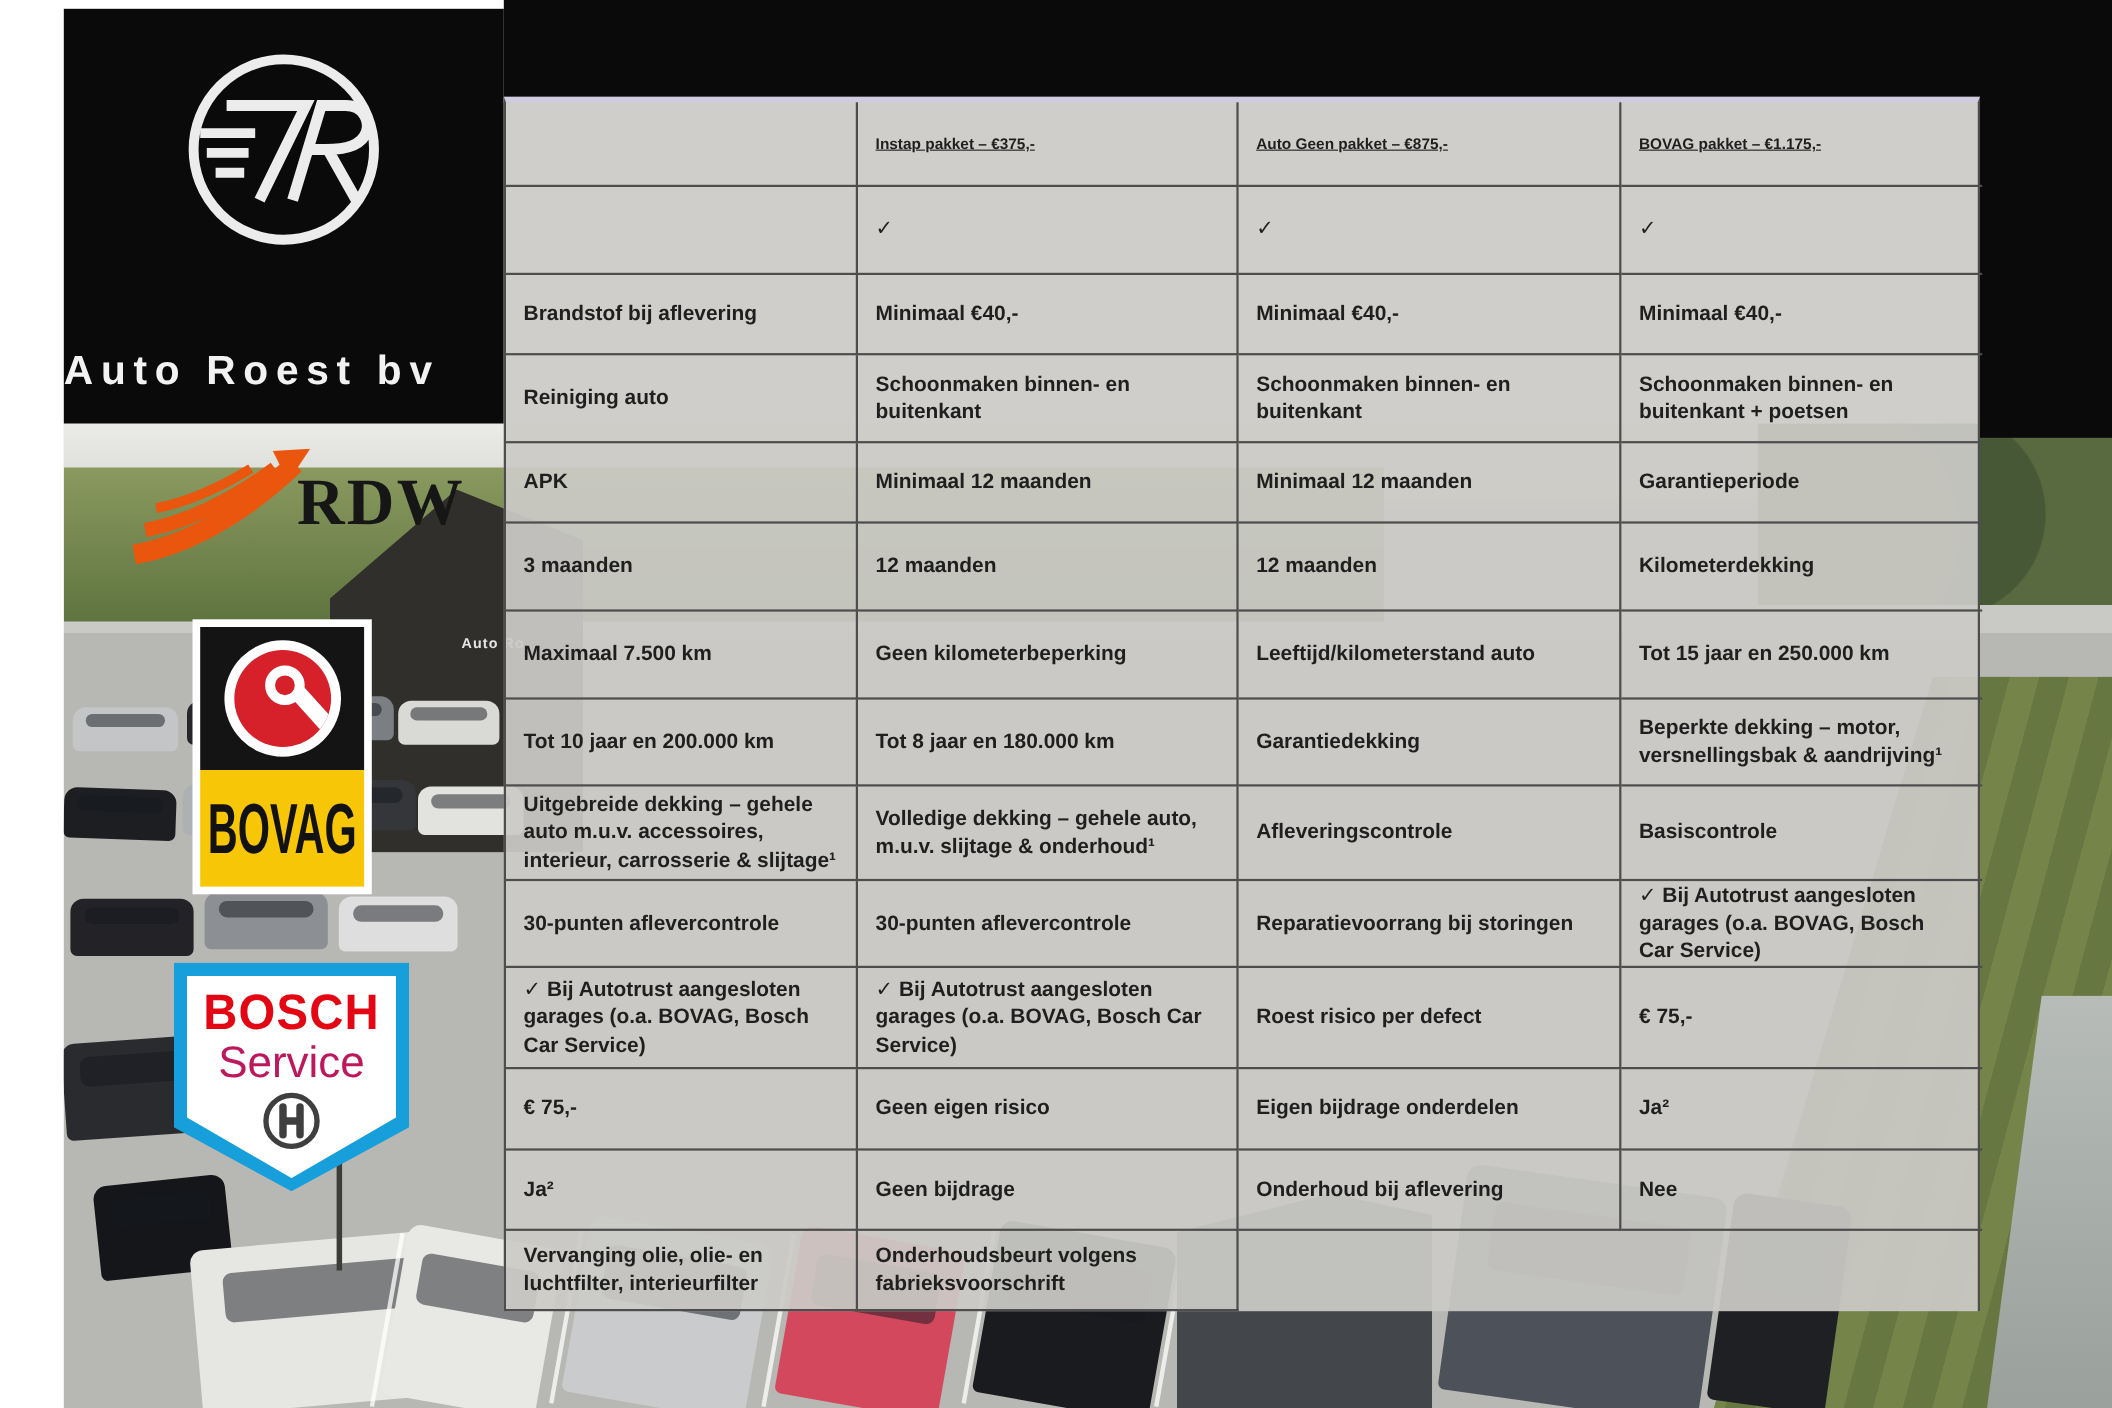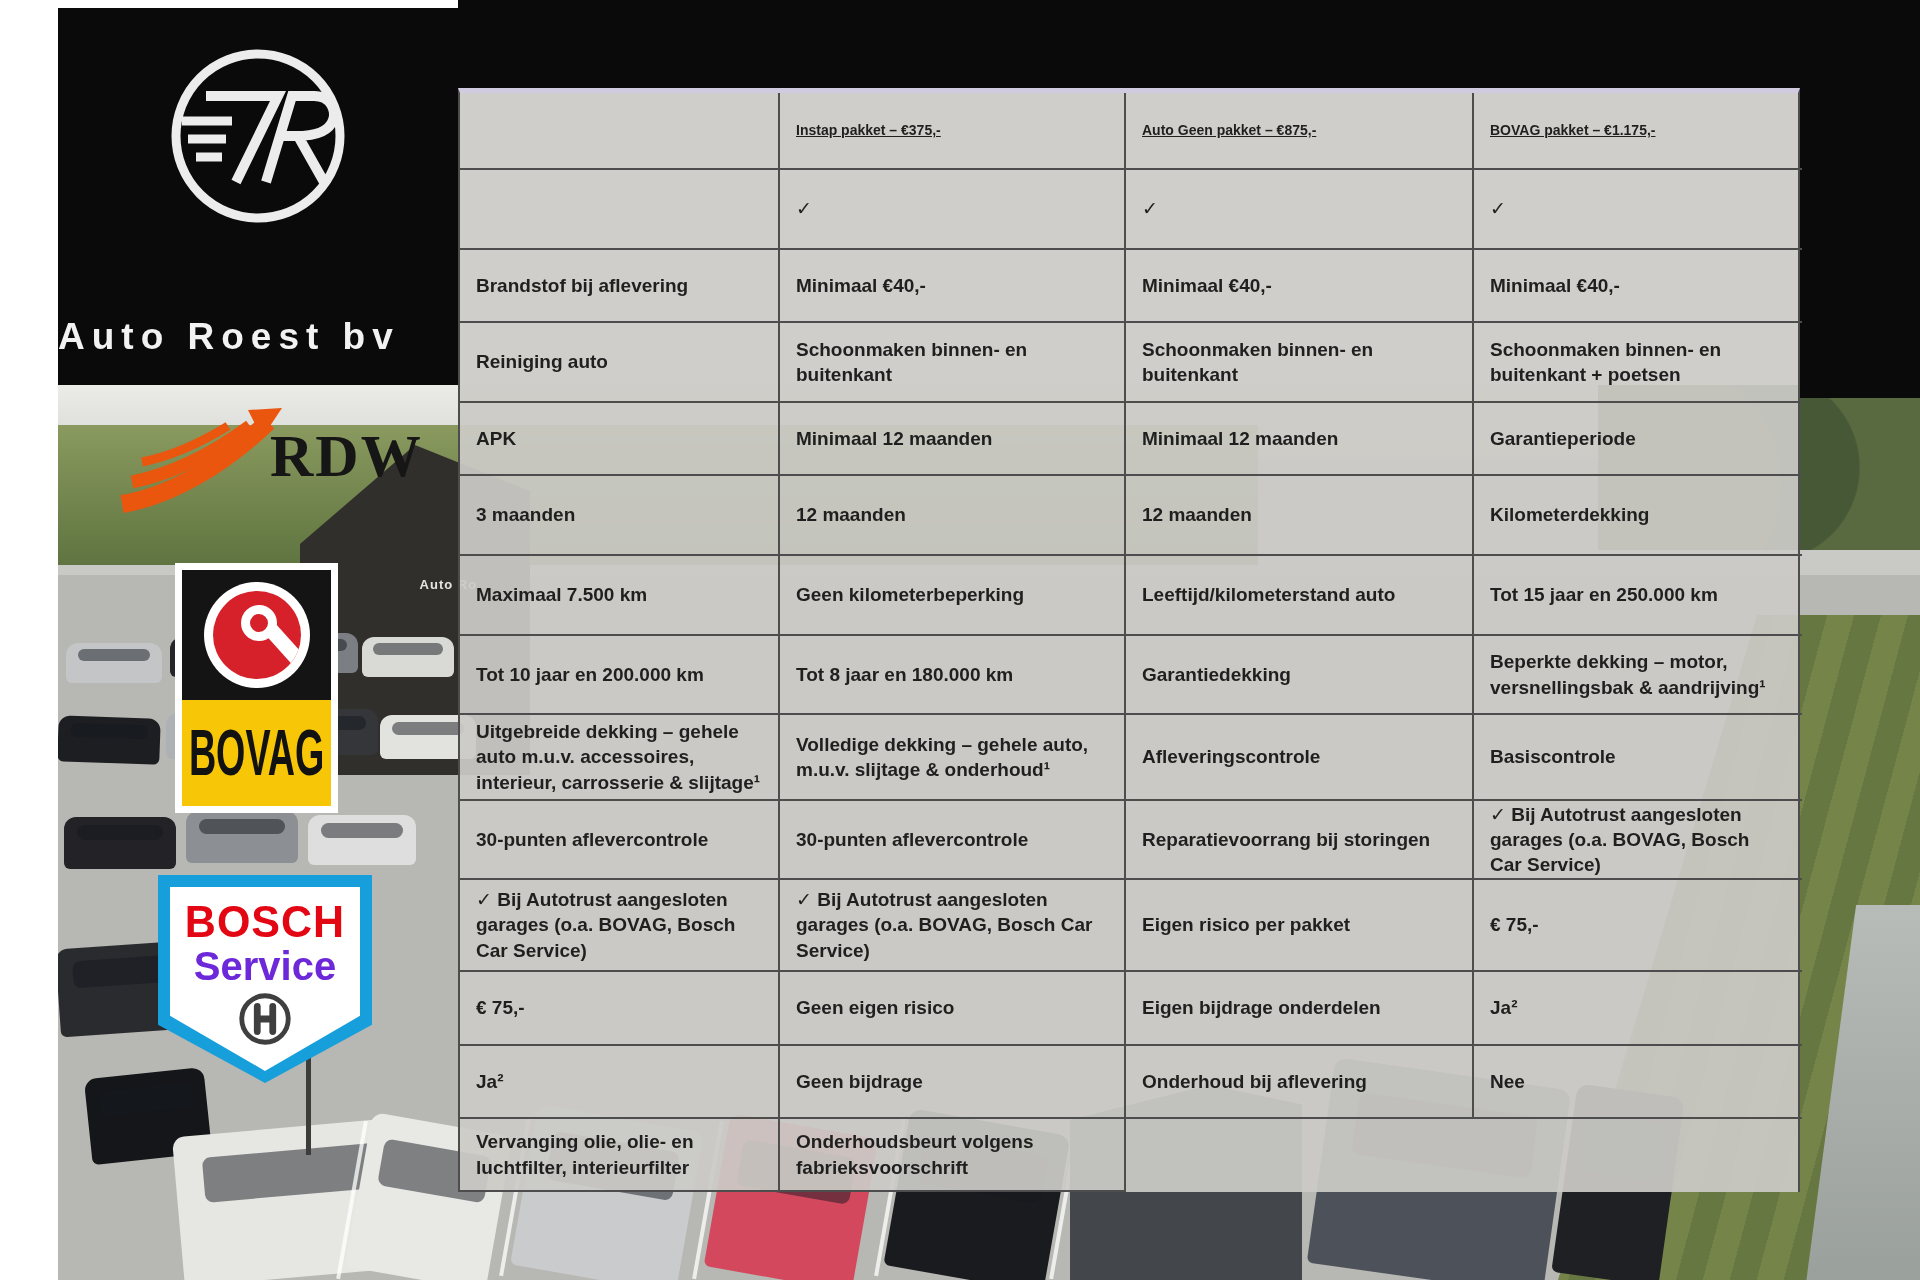--- a/index.html
+++ b/index.html
@@ -65,21 +65,21 @@
   .bv-bottom{width:100%;height:106px;background:#f6c607;display:flex;align-items:center;justify-content:center;}
   .bv-word{font-size:46px;font-weight:700;color:#121212;transform:scale(.82,1.4);letter-spacing:0;}
 
   
   #bosch{position:absolute;left:158px;top:875px;width:214px;height:208px;
          clip-path:polygon(0 0,100% 0,100% 72%,50% 100%,0 72%);background:#169fdb;}
   .bs-inner{position:absolute;left:12px;top:12px;width:190px;height:184px;
             clip-path:polygon(0 0,100% 0,100% 70%,50% 100%,0 70%);background:#ffffff;
             display:flex;flex-direction:column;align-items:center;}
   .bs-bosch{margin-top:10px;font-size:43px;font-weight:700;color:#e30613;letter-spacing:1px;transform:scale(1,1.05);}
-  .bs-service{font-size:40px;font-weight:700;color:#6d28d9;margin-top:-2px;}
+  .bs-service{font-size:40px;font-weight:400;color:#be185d;margin-top:-2px;}
   .bs-inner svg{margin-top:0;}
 
   
   #table{position:absolute;left:458px;top:88px;width:1342px;box-sizing:border-box;
          display:grid;grid-template-columns:320px 346px 348px 328px;
          grid-template-rows:77px 80px 73px 80px 73px 80px 80px 79px 86px 79px 92px 74px 73px 73px;
          background:rgba(203,202,198,.93);
          border-left:2px solid #4d4d4d;border-right:2px solid #4d4d4d;border-top:5px solid #d1cbe0;}
   .cell{box-sizing:border-box;border-right:2px solid #4d4d4d;border-bottom:2px solid #4d4d4d;
         display:flex;align-items:center;padding:8px 16px;
@@ -218,21 +218,21 @@
       <div class="cell">Uitgebreide dekking – gehele auto m.u.v. accessoires, interieur, carrosserie &amp; slijtage¹</div>
       <div class="cell">Volledige dekking – gehele auto, m.u.v. slijtage &amp; onderhoud¹</div>
       <div class="cell lbl">Afleveringscontrole</div>
       <div class="cell">Basiscontrole</div>
       <div class="cell">30-punten aflevercontrole</div>
       <div class="cell">30-punten aflevercontrole</div>
       <div class="cell lbl">Reparatievoorrang bij storingen</div>
       <div class="cell">✓ Bij Autotrust aangesloten garages (o.a. BOVAG, Bosch Car Service)</div>
       <div class="cell">✓ Bij Autotrust aangesloten garages (o.a. BOVAG, Bosch Car Service)</div>
       <div class="cell">✓ Bij Autotrust aangesloten garages (o.a. BOVAG, Bosch Car Service)</div>
-      <div class="cell lbl">Eigen risico per pakket</div>
+      <div class="cell lbl">Roest risico per defect</div>
       <div class="cell">€ 75,-</div>
       <div class="cell">€ 75,-</div>
       <div class="cell">Geen eigen risico</div>
       <div class="cell lbl">Eigen bijdrage onderdelen</div>
       <div class="cell">Ja²</div>
       <div class="cell">Ja²</div>
       <div class="cell">Geen bijdrage</div>
       <div class="cell lbl">Onderhoud bij aflevering</div>
       <div class="cell">Nee</div>
       <div class="cell">Vervanging olie, olie- en luchtfilter, interieurfilter</div>

